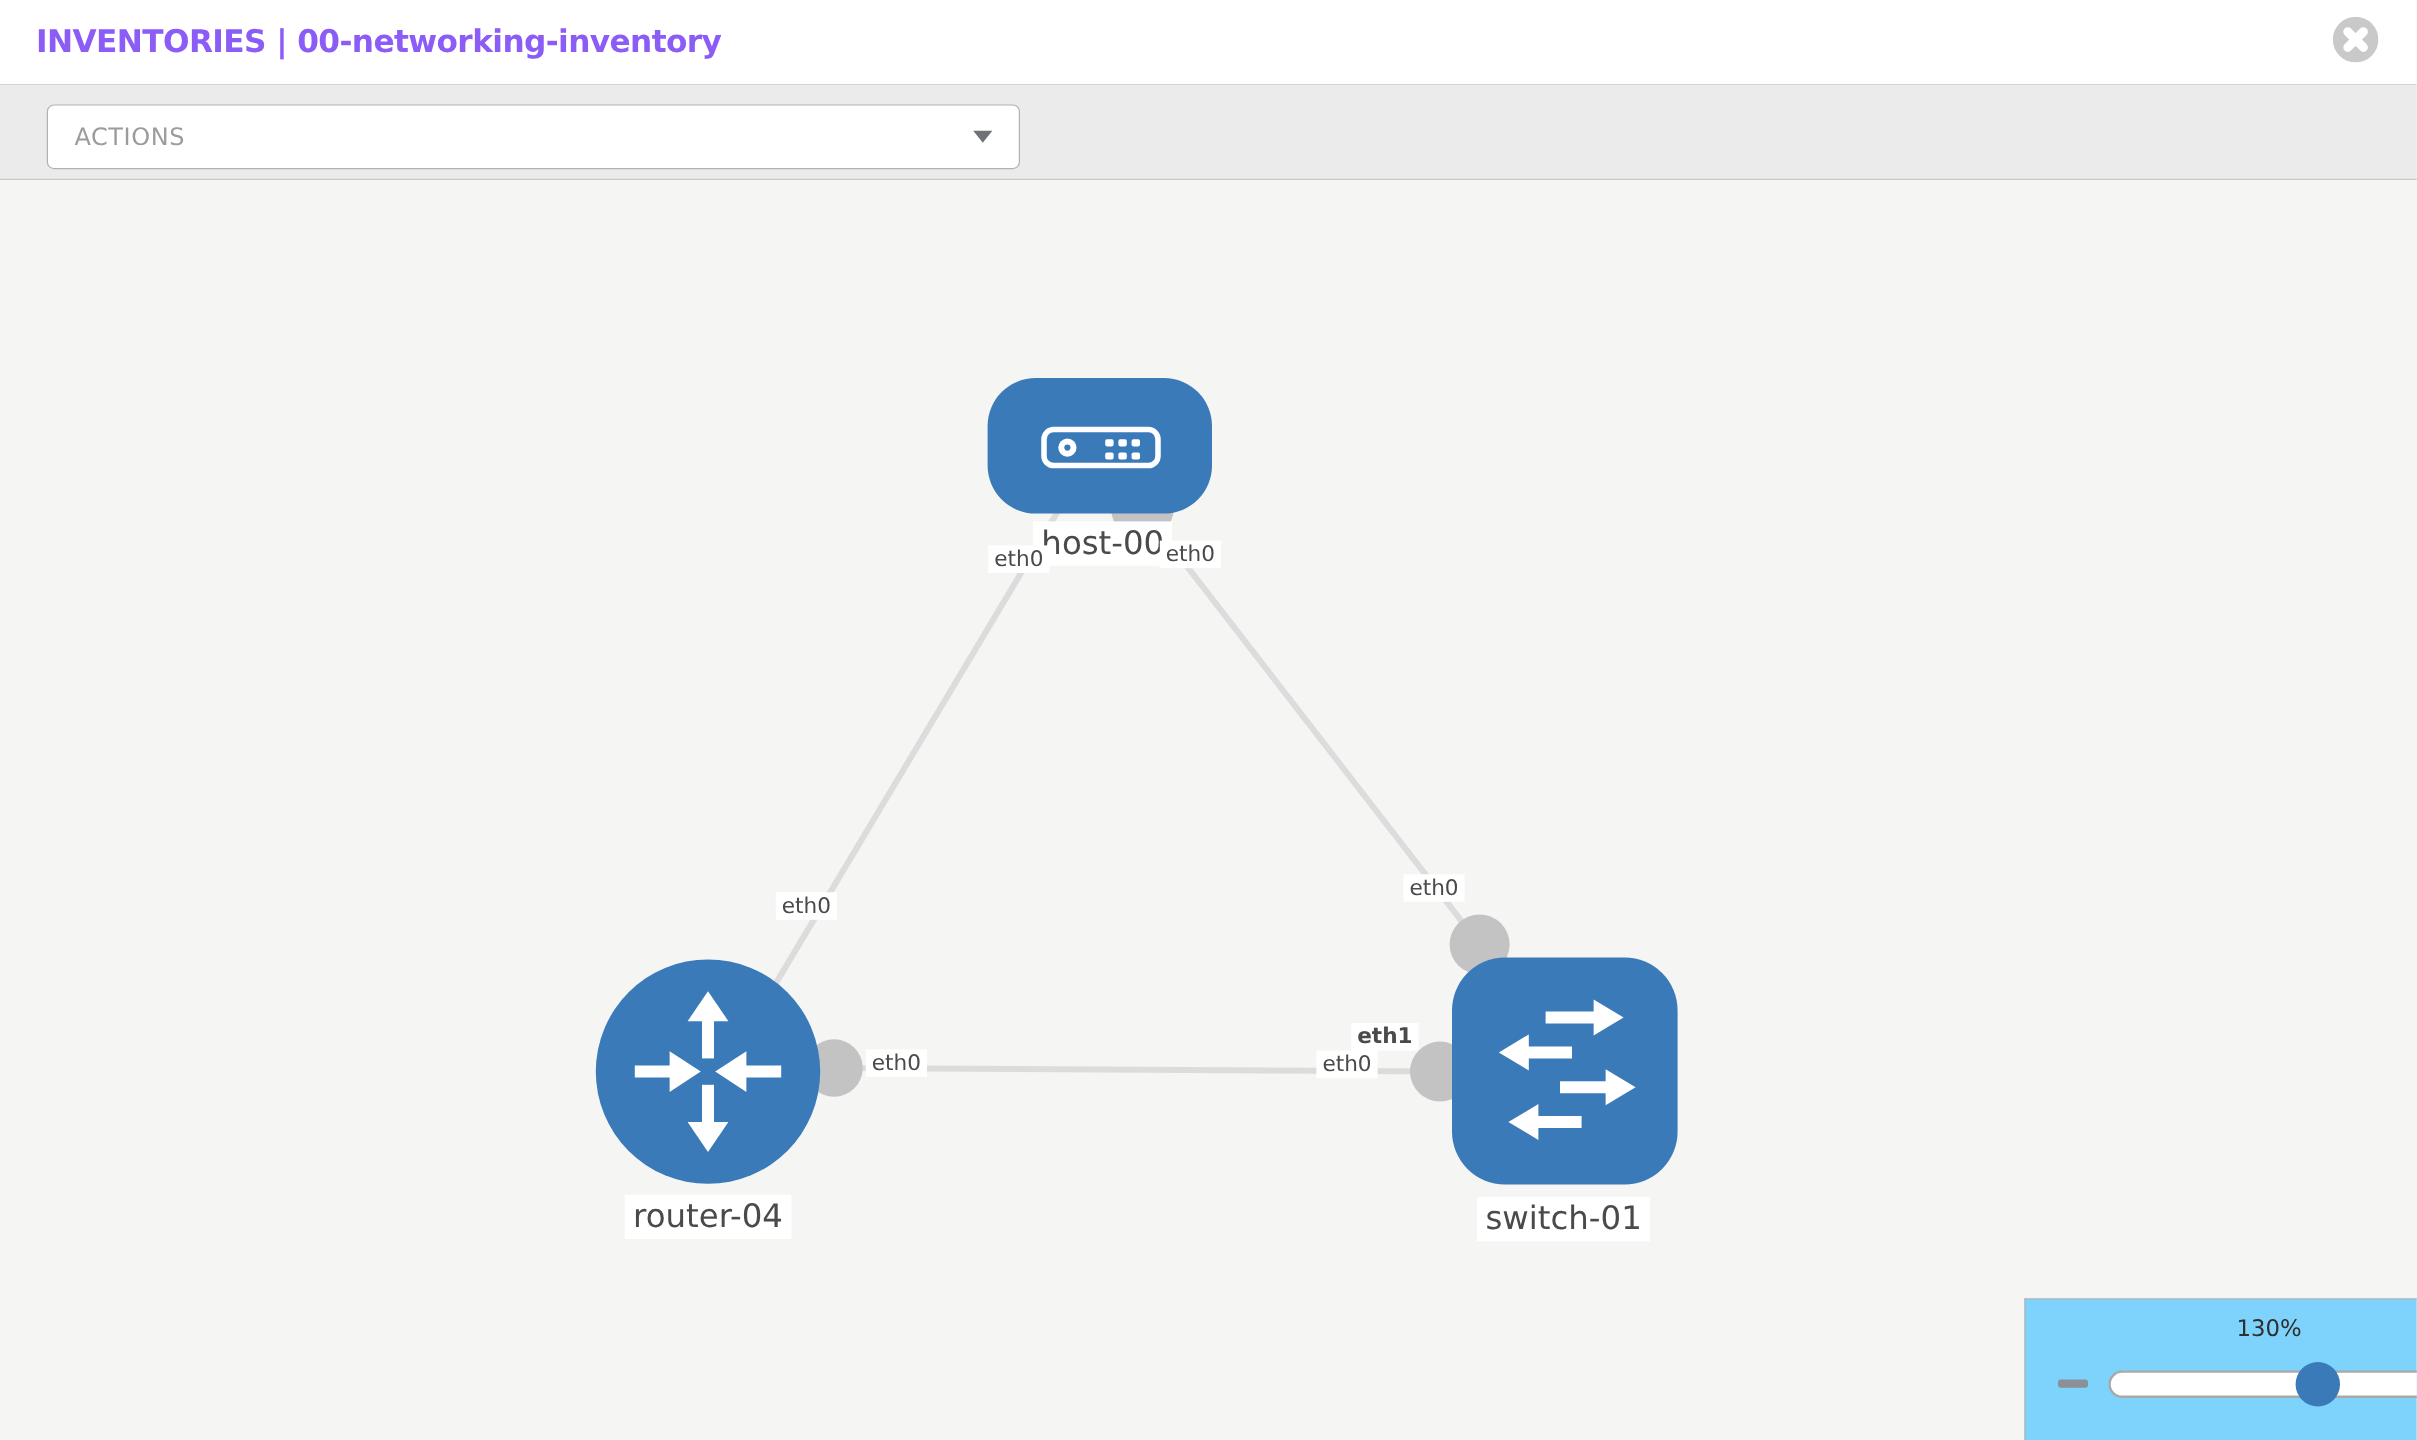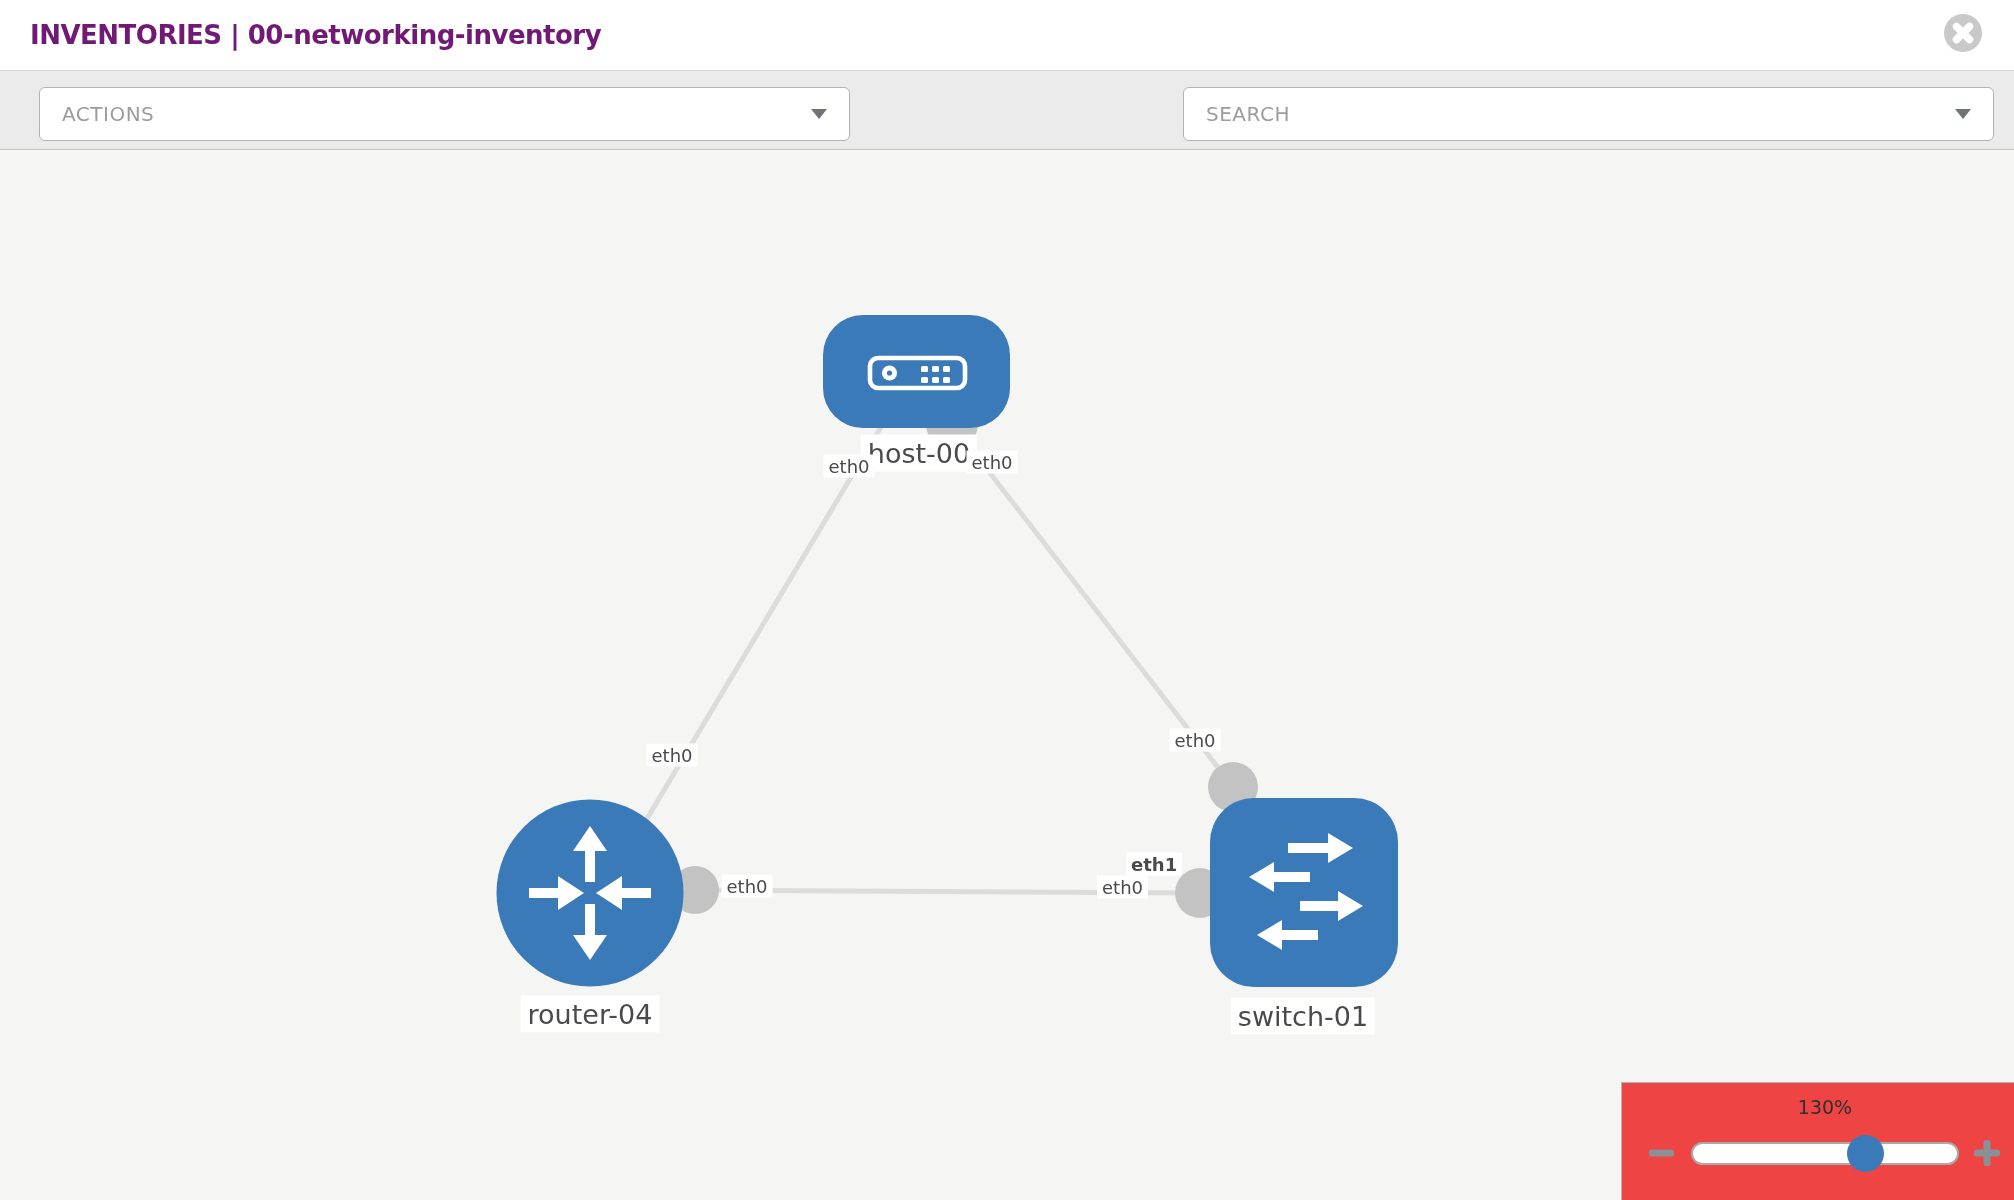--- a/index.html
+++ b/index.html
@@ -5,21 +5,21 @@
   * { margin: 0; padding: 0; box-sizing: border-box; }
   html, body { width: 2014px; height: 1200px; overflow: hidden; }
   body { font-family: "DejaVu Sans", "Liberation Sans", sans-serif; background: #f5f5f4; }
 
   
   .header {
     position: relative; height: 71px; background: #ffffff;
     border-bottom: 1px solid #d5d5d5;
     display: flex; align-items: center; padding: 0 30px;
   }
-  .page-title { font-size: 26px; font-weight: 700; color: #701a75; letter-spacing: -0.5px; }
+  .page-title { font-size: 26px; font-weight: 700; color: #8b5cf6; letter-spacing: -0.5px; }
   .close-btn {
     position: absolute; right: 32px; top: 14px;
     width: 38px; height: 38px; border: none; background: transparent; cursor: pointer;
   }
 
   
   .toolbar {
     position: relative; height: 79px; background: #ebebeb;
     border-bottom: 1px solid #c6c6c6;
   }
@@ -50,22 +50,22 @@
   .chip {
     position: absolute; transform: translate(-50%, -50%);
     background: #ffffff; color: #4a4a4a; white-space: nowrap;
   }
   .chip.node-label { font-size: 27px; padding: 3px 7px; }
   .chip.if-label   { font-size: 18px; padding: 1px 5px; }
   .chip.edge-left  { transform: translate(0, -50%); }
 
   
   .zoom-panel {
-    position: absolute; right: 0; bottom: 0; width: 393px; height: 118px;
-    background: #ef4444; border-top: 1px solid #b5b5b5; border-left: 1px solid #b5b5b5;
+    position: absolute; right: 0; bottom: 0; width: 327px; height: 118px;
+    background: #7dd3fc; border-top: 1px solid #b5b5b5; border-left: 1px solid #b5b5b5;
   }
   .zoom-value {
     position: absolute; left: 69px; top: 13px; width: 268px;
     text-align: center; font-size: 19px; color: #2f2f2f;
   }
   .zoom-btn { position: absolute; top: 56px; width: 28px; height: 28px; cursor: pointer; border: none; background: transparent; }
   .zoom-out { left: 26px; }
   .zoom-in  { left: 351px; }
   .zoom-track {
     position: absolute; left: 69px; top: 59px; width: 268px; height: 23px;
@@ -106,24 +106,20 @@
 
   <svg class="tool-icon key" viewBox="0 0 34 34">
     <g transform="rotate(-45 17 17)" stroke="#848a92" fill="none" stroke-linecap="round">
       <circle cx="17" cy="9" r="5.2" stroke-width="4.6"></circle>
       <line x1="17" y1="14.5" x2="17" y2="29" stroke-width="4.6"></line>
       <line x1="17" y1="22" x2="23" y2="22" stroke-width="4.2"></line>
       <line x1="17" y1="28" x2="22" y2="28" stroke-width="4.2"></line>
     </g>
   </svg>
 
-  <div class="dd dd-search">
-    <span class="dd-label">SEARCH</span>
-    <span class="caret"></span>
-  </div>
 </div>
 
 <div class="canvas">
 
   <svg class="net-svg" width="2014" height="1050" viewBox="0 0 2014 1050">
 
     <g stroke="#dcdcdc" stroke-width="5">
       <line x1="890" y1="262" x2="645" y2="672"></line>
       <line x1="952" y1="274" x2="1233" y2="637"></line>
       <line x1="695" y1="740" x2="1200" y2="743"></line>

